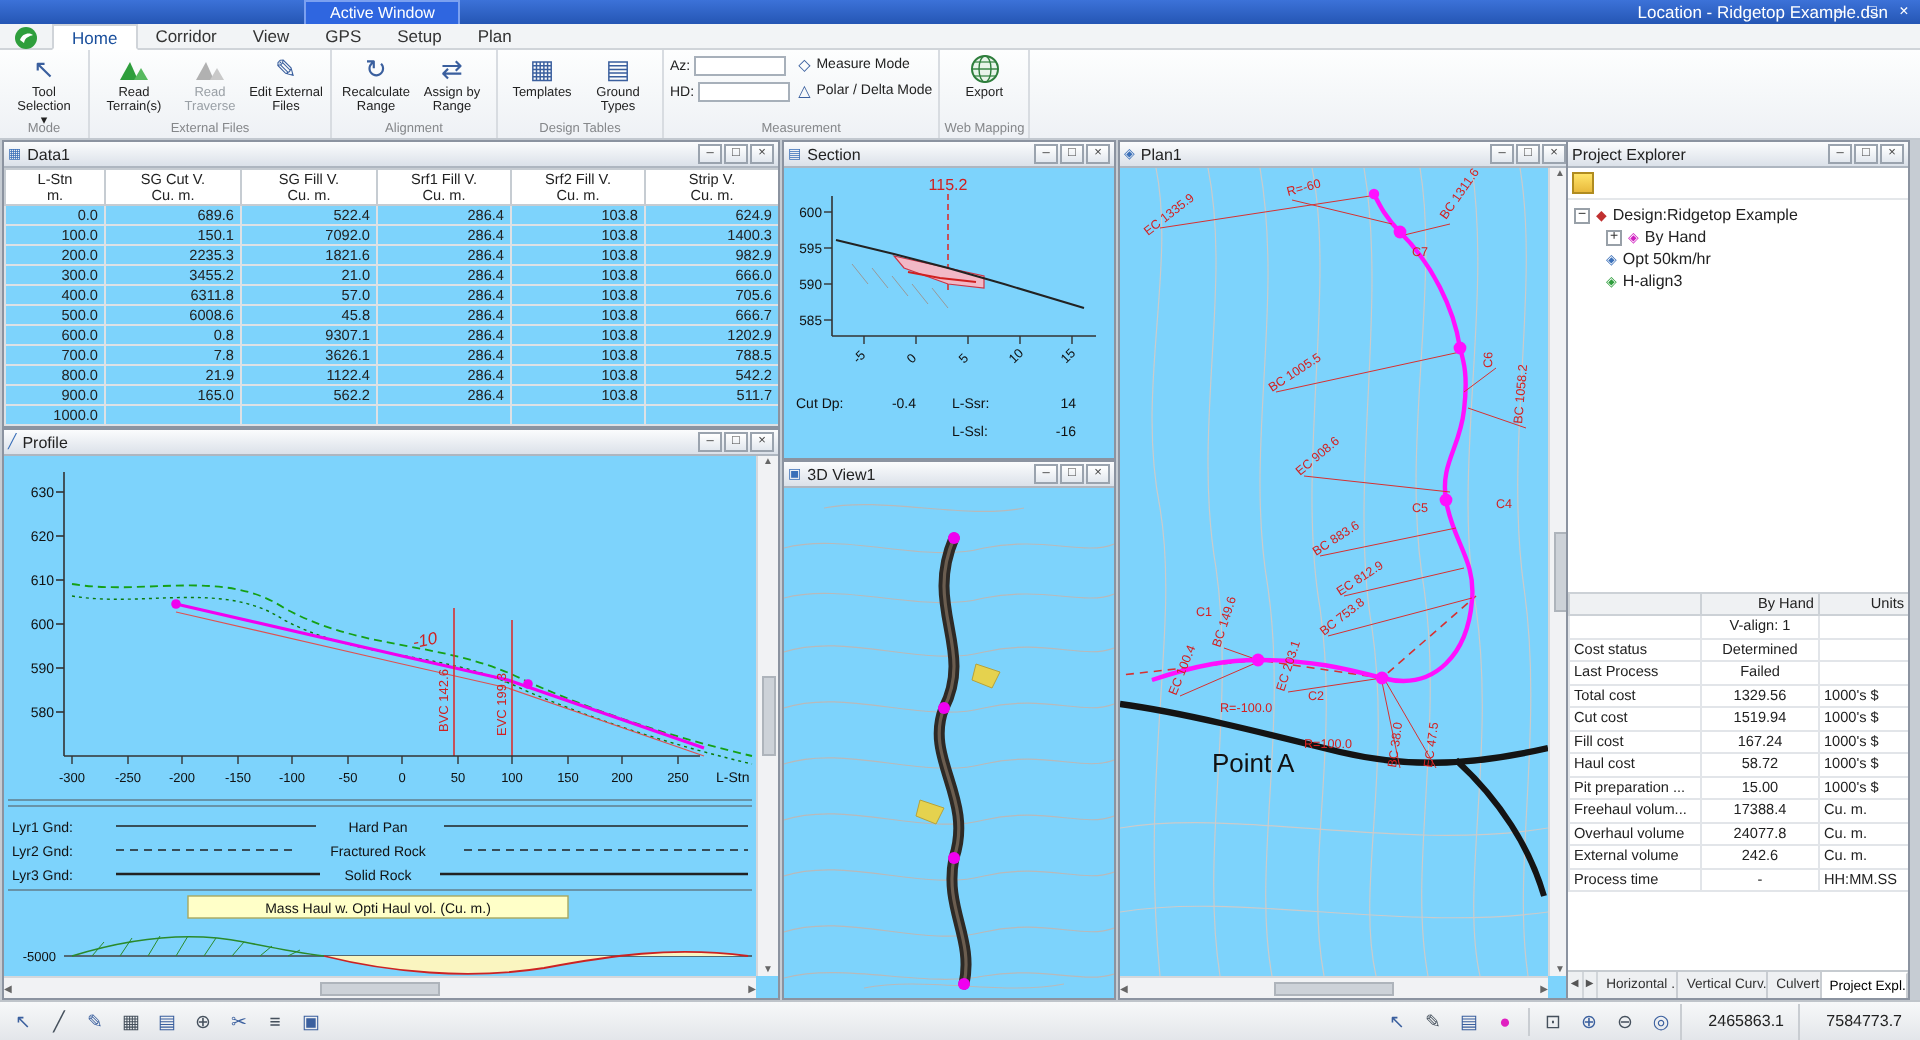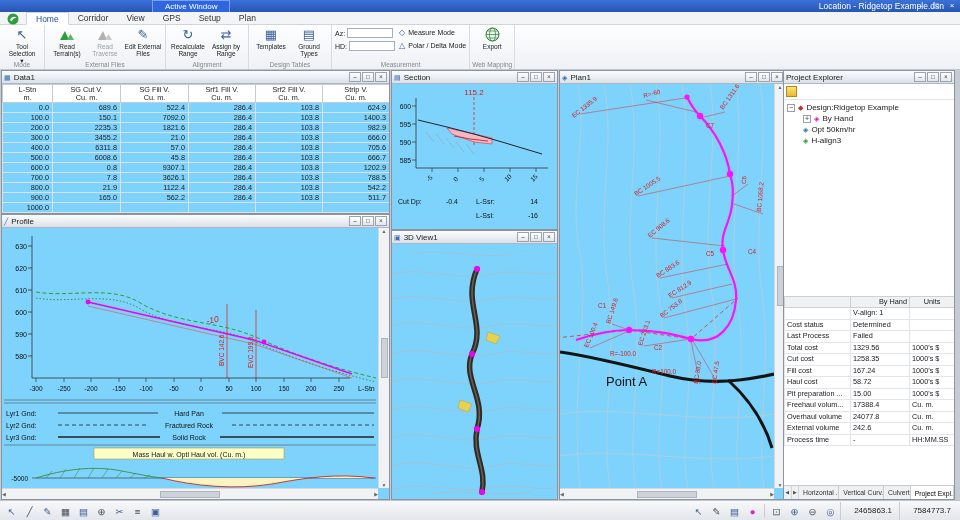--- a/index.html
+++ b/index.html
@@ -49,24 +49,24 @@
 
 .pe-body{position:relative;flex:1;background:#fff}
 .pe-toolbar{height:16px;border-bottom:1px solid #e4e7ea;display:flex;align-items:center;padding:1px 2px}
 .pe-cube{width:11px;height:11px;background:linear-gradient(#ffe469,#e8b93c);border:1px solid #b08c20}
 .tree{padding:2px 0 0 3px;font-size:8px}
 .trow{display:flex;align-items:center;gap:3px;height:11px;white-space:nowrap}
 .trow.child{padding-left:16px}
 .expander{width:8px;height:8px;border:1px solid #98a0a8;background:#fff;font-size:7px;line-height:6px;text-align:center;color:#333}
 .ticon2{font-size:7px}
 .ptable{border-collapse:collapse;table-layout:fixed;width:170px;font-size:7.3px;position:absolute;top:212px;left:0}
-.ptable th{font-weight:normal;background:#eff1f3;border:1px solid #ccd1d6;height:10px;line-height:10px;padding:0 2px;text-align:center}
+.ptable th{font-weight:normal;background:#eff1f3;border:1px solid #ccd1d6;height:10px;line-height:10px;padding:0 2px;text-align:right}
 .ptable th:nth-child(2){text-align:right}
 .ptable td{border:1px solid #e2e5e9;height:10.5px;line-height:10.5px;padding:0 2px;white-space:nowrap;overflow:hidden}
-.ptable td:nth-child(2){text-align:left}
+.ptable td:nth-child(2){text-align:center}
 .pe-tabs{position:absolute;bottom:0;left:0;right:0;height:14px;background:#eef0f2;border-top:1px solid #c6cbd0;display:flex;align-items:stretch;font-size:6.8px}
 .pe-arrow{width:9px;text-align:center;line-height:13px;font-size:5px;color:#555;border-right:1px solid #d2d6da}
 .petab{padding:0 4px;line-height:13px;border-right:1px solid #c9cdd2;color:#333;white-space:nowrap;overflow:hidden}
 .petab.active{background:#fff;border-top:1px solid #fff;color:#000}
 
 .statusbar{position:absolute;left:0;bottom:0;width:960px;height:20px;background:linear-gradient(#f7f8f9,#e3e6ea);border-top:1px solid #bfc4ca;display:flex;align-items:center;padding:0 3px;gap:1px;z-index:30}
 .sicon{width:17px;height:16px;text-align:center;font-size:9.5px;line-height:16px;color:#45505c;border:1px solid transparent;border-radius:2px}
 .sicon:nth-child(odd){color:#3a5f9e}
 .sicon.magenta{color:#e020c0}
 .ssep{width:1px;height:14px;background:#c9cdd2;margin:0 2px}
@@ -722,21 +722,21 @@
             <td>Failed</td>
             <td></td>
           </tr>
           <tr>
             <td>Total cost</td>
             <td>1329.56</td>
             <td>1000's $</td>
           </tr>
           <tr>
             <td>Cut cost</td>
-            <td>1258.35</td>
+            <td>1519.94</td>
             <td>1000's $</td>
           </tr>
           <tr>
             <td>Fill cost</td>
             <td>167.24</td>
             <td>1000's $</td>
           </tr>
           <tr>
             <td>Haul cost</td>
             <td>58.72</td>

